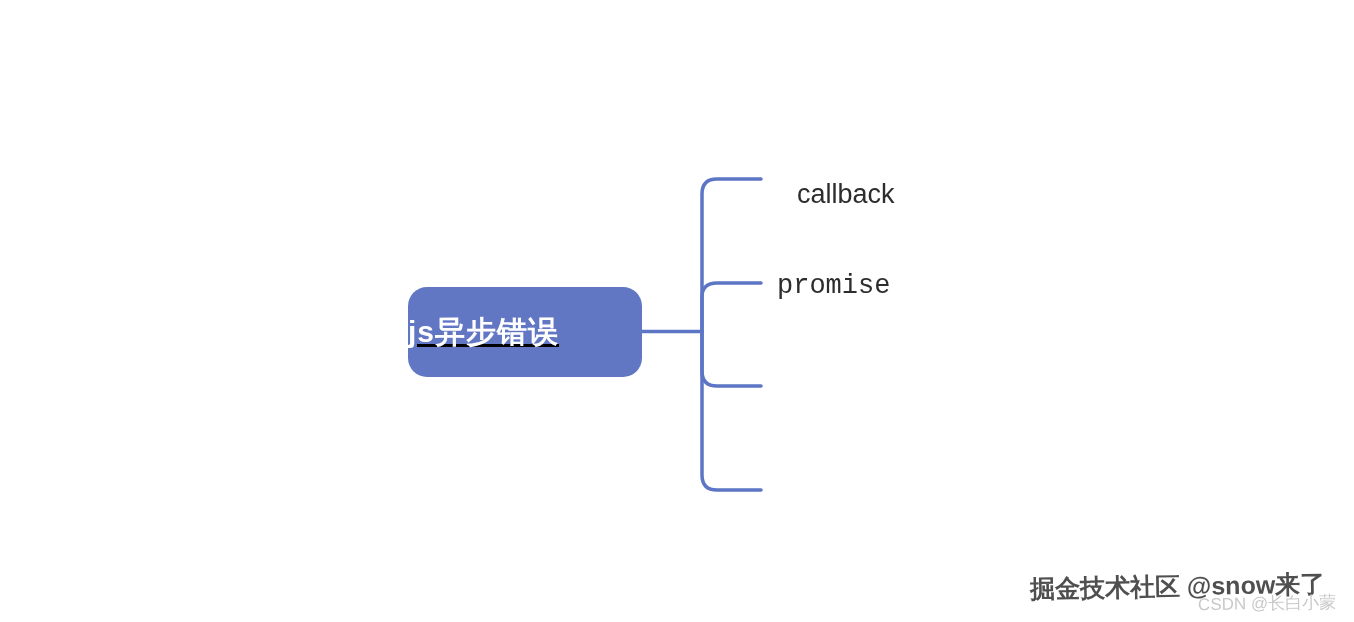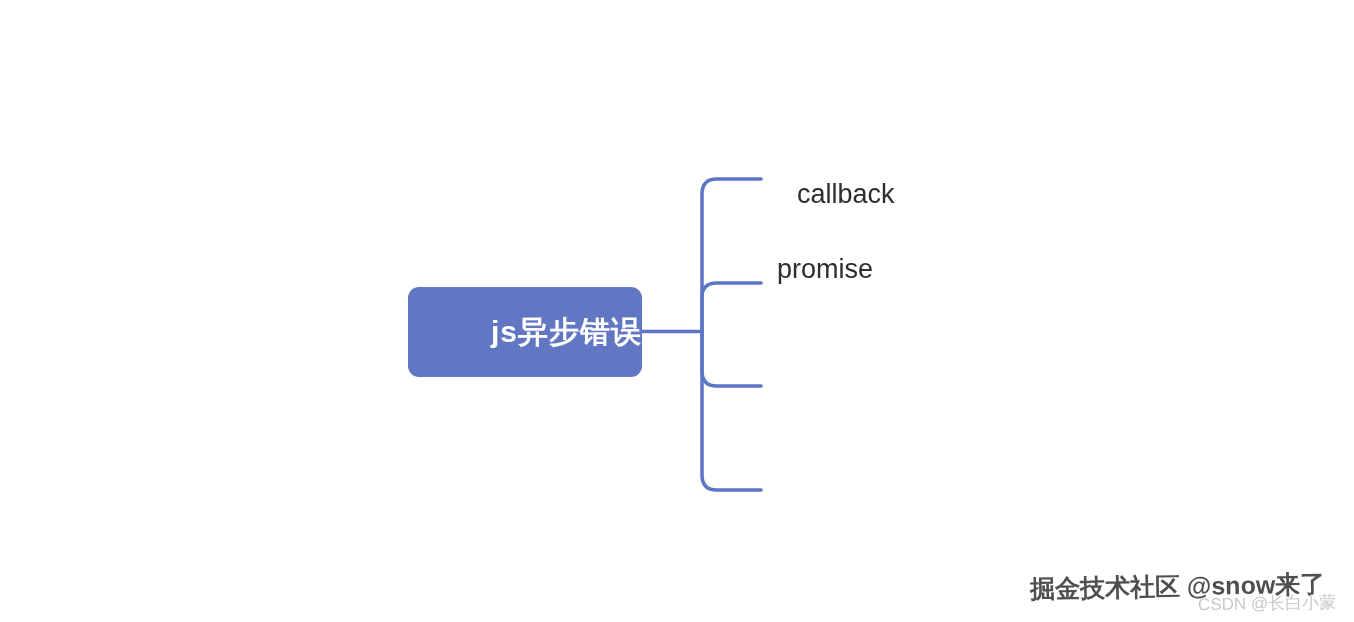--- a/index.html
+++ b/index.html
@@ -28,41 +28,42 @@
   svg.connectors path{
     fill:none;
     stroke:var(--line);
     stroke-width:3.5;
     stroke-linecap:round;
   }
   .root-node{
     position:absolute;
     left:408px;top:287px;width:234px;height:90px;
     background:var(--node_fill);
-    border-radius:11px;
-    display:flex;align-items:center;justify-content:flex-end;
+    border-radius:19px;
+    display:flex;align-items:center;justify-content:flex-start;
     cursor:pointer;
+    text-decoration:underline;
   }
   .root-node .label{
     color:var(--root_text);
     font-size:30px;
     font-weight:bold;
     letter-spacing:1px;
   }
   .branch-label{
     position:absolute;
     left:777px;
     transform:translateY(-50%);
     font-size:27px;
     color:var(--branch_text);
     white-space:nowrap;
     cursor:pointer;
   }
   .branch-callback{top:194px;margin-left:20px;}
-  .branch-promise{top:269px;}
+  .branch-promise{top:286px;font-family:Liberation Mono, monospace;}
   .branch-async{top:386px;}
   .branch-generator{top:490px;}
   .watermark-primary{
     position:absolute;
     left:1030px;top:570px;
     font-size:25px;
     font-weight:bold;
     color:var(--watermark_primary);
     text-shadow:1px 1px 0 #ffffff,2px 2px 1px rgba(255,255,255,.9);
     transform:rotate(-1deg);

